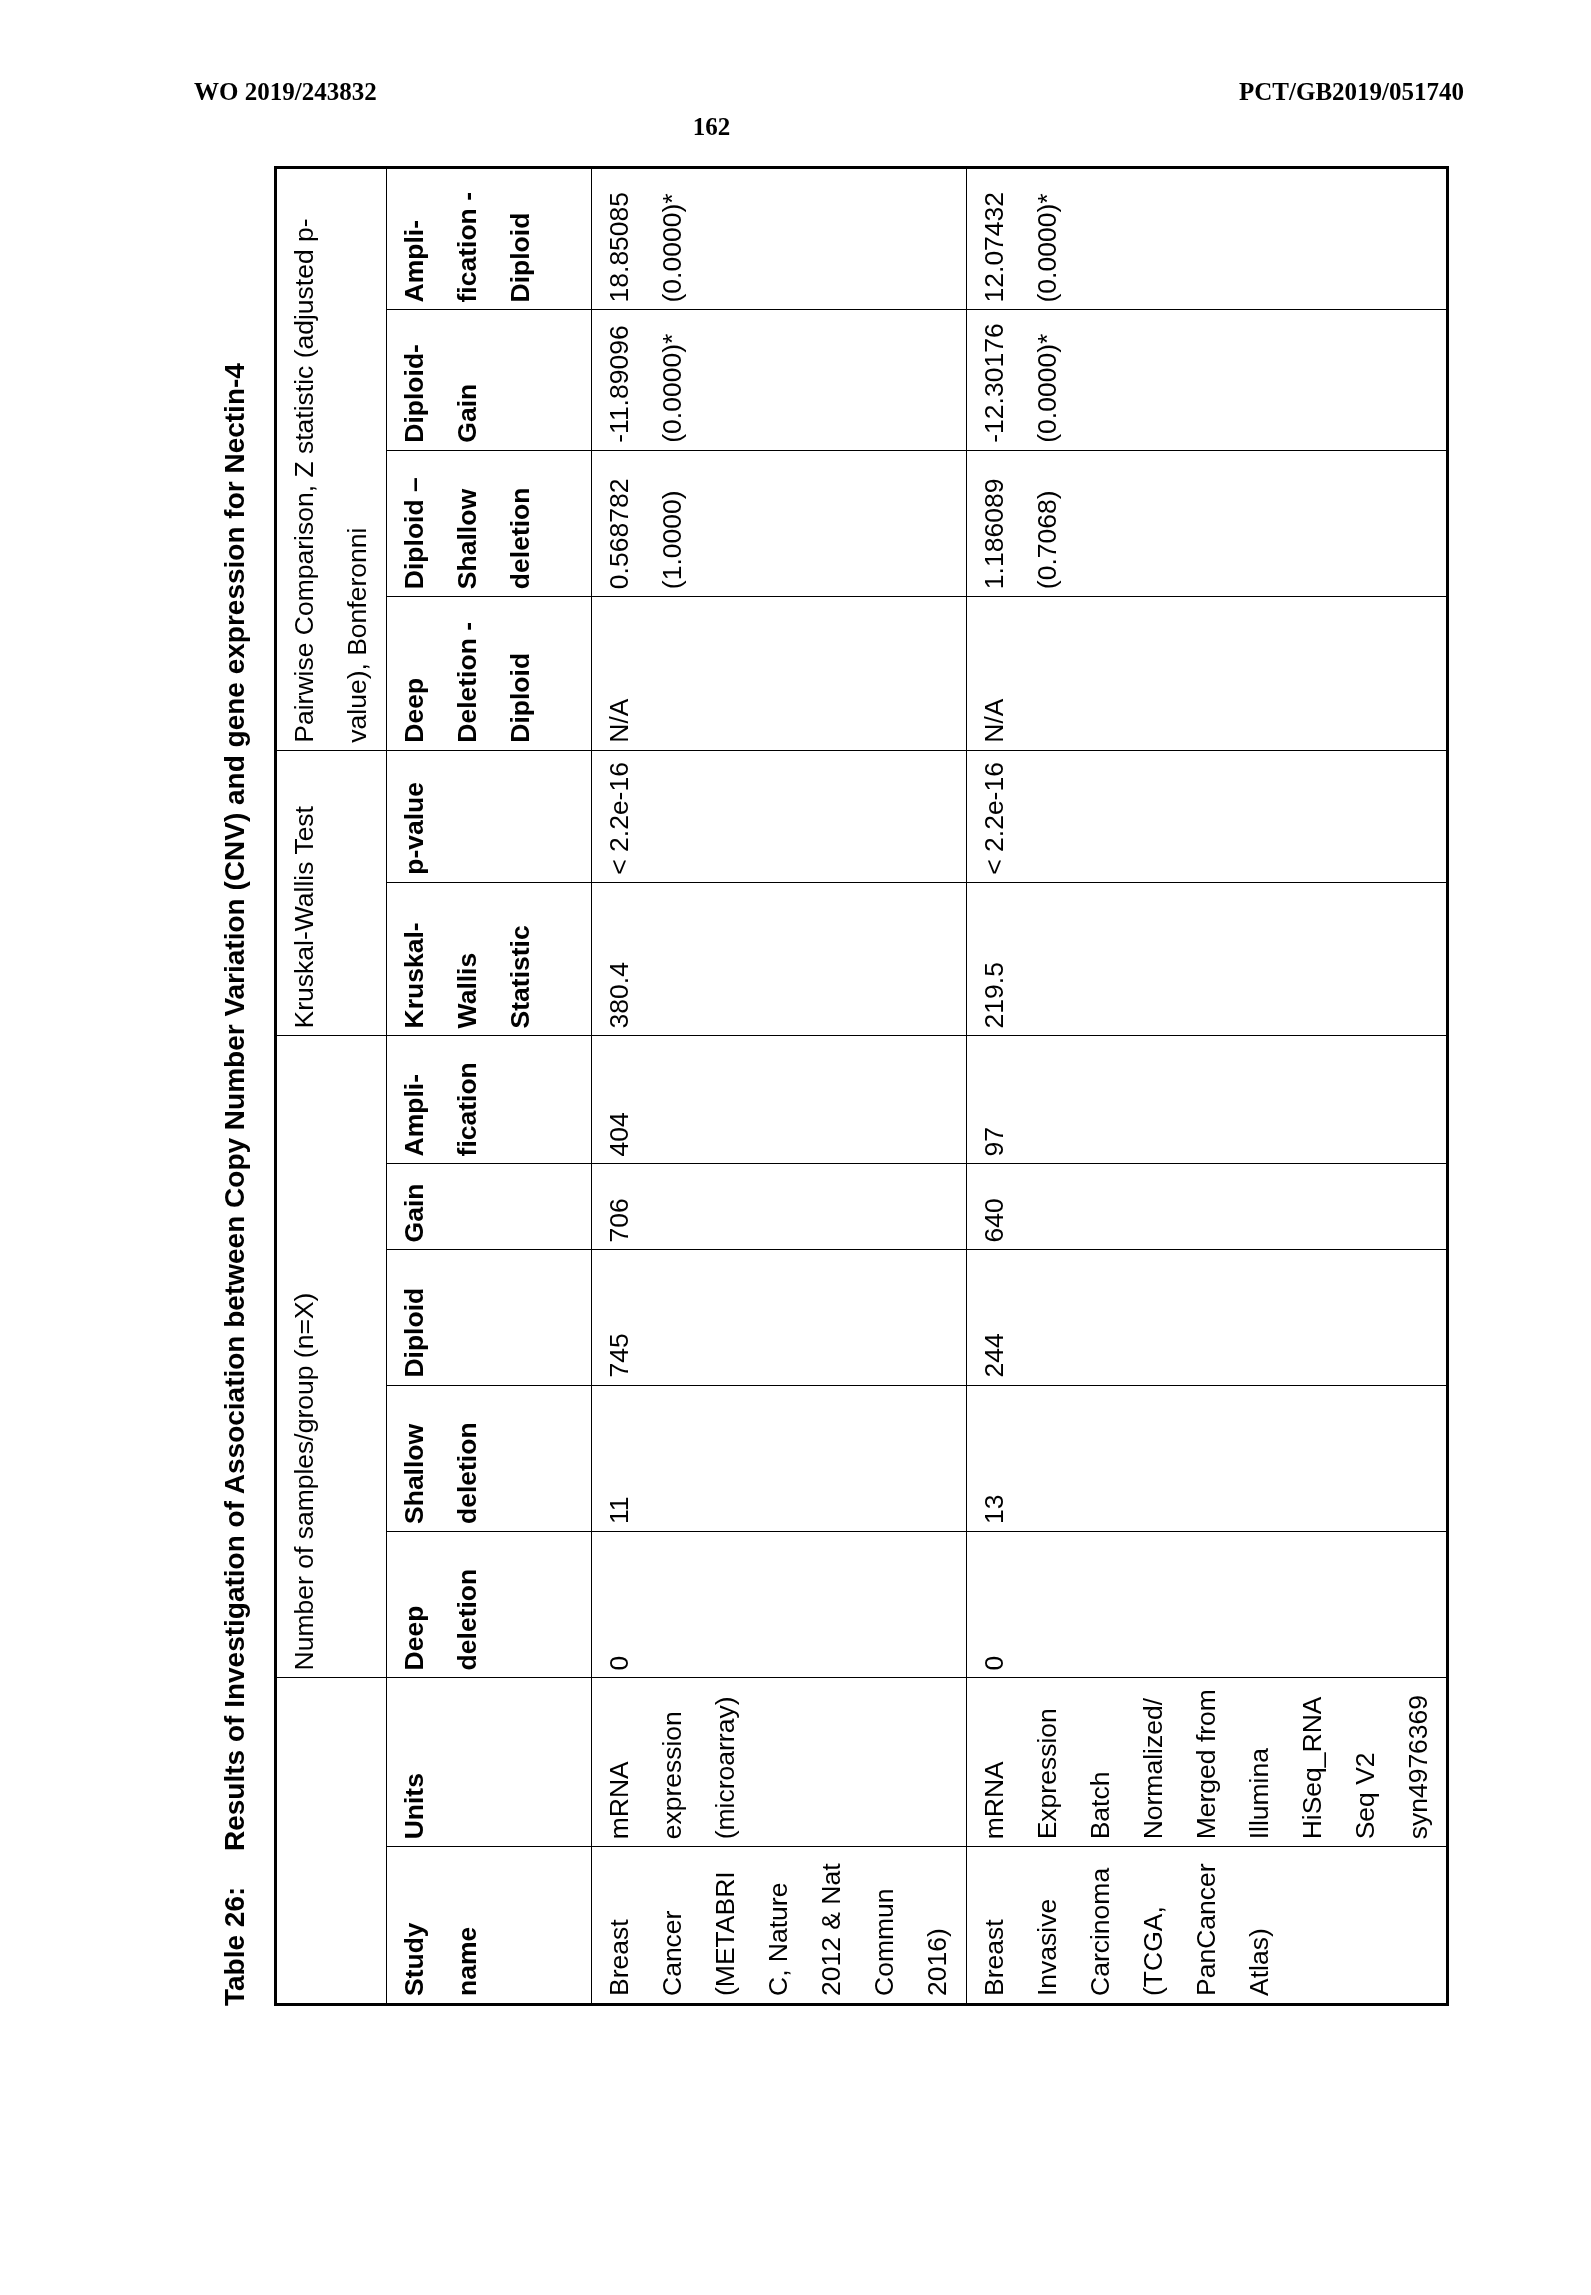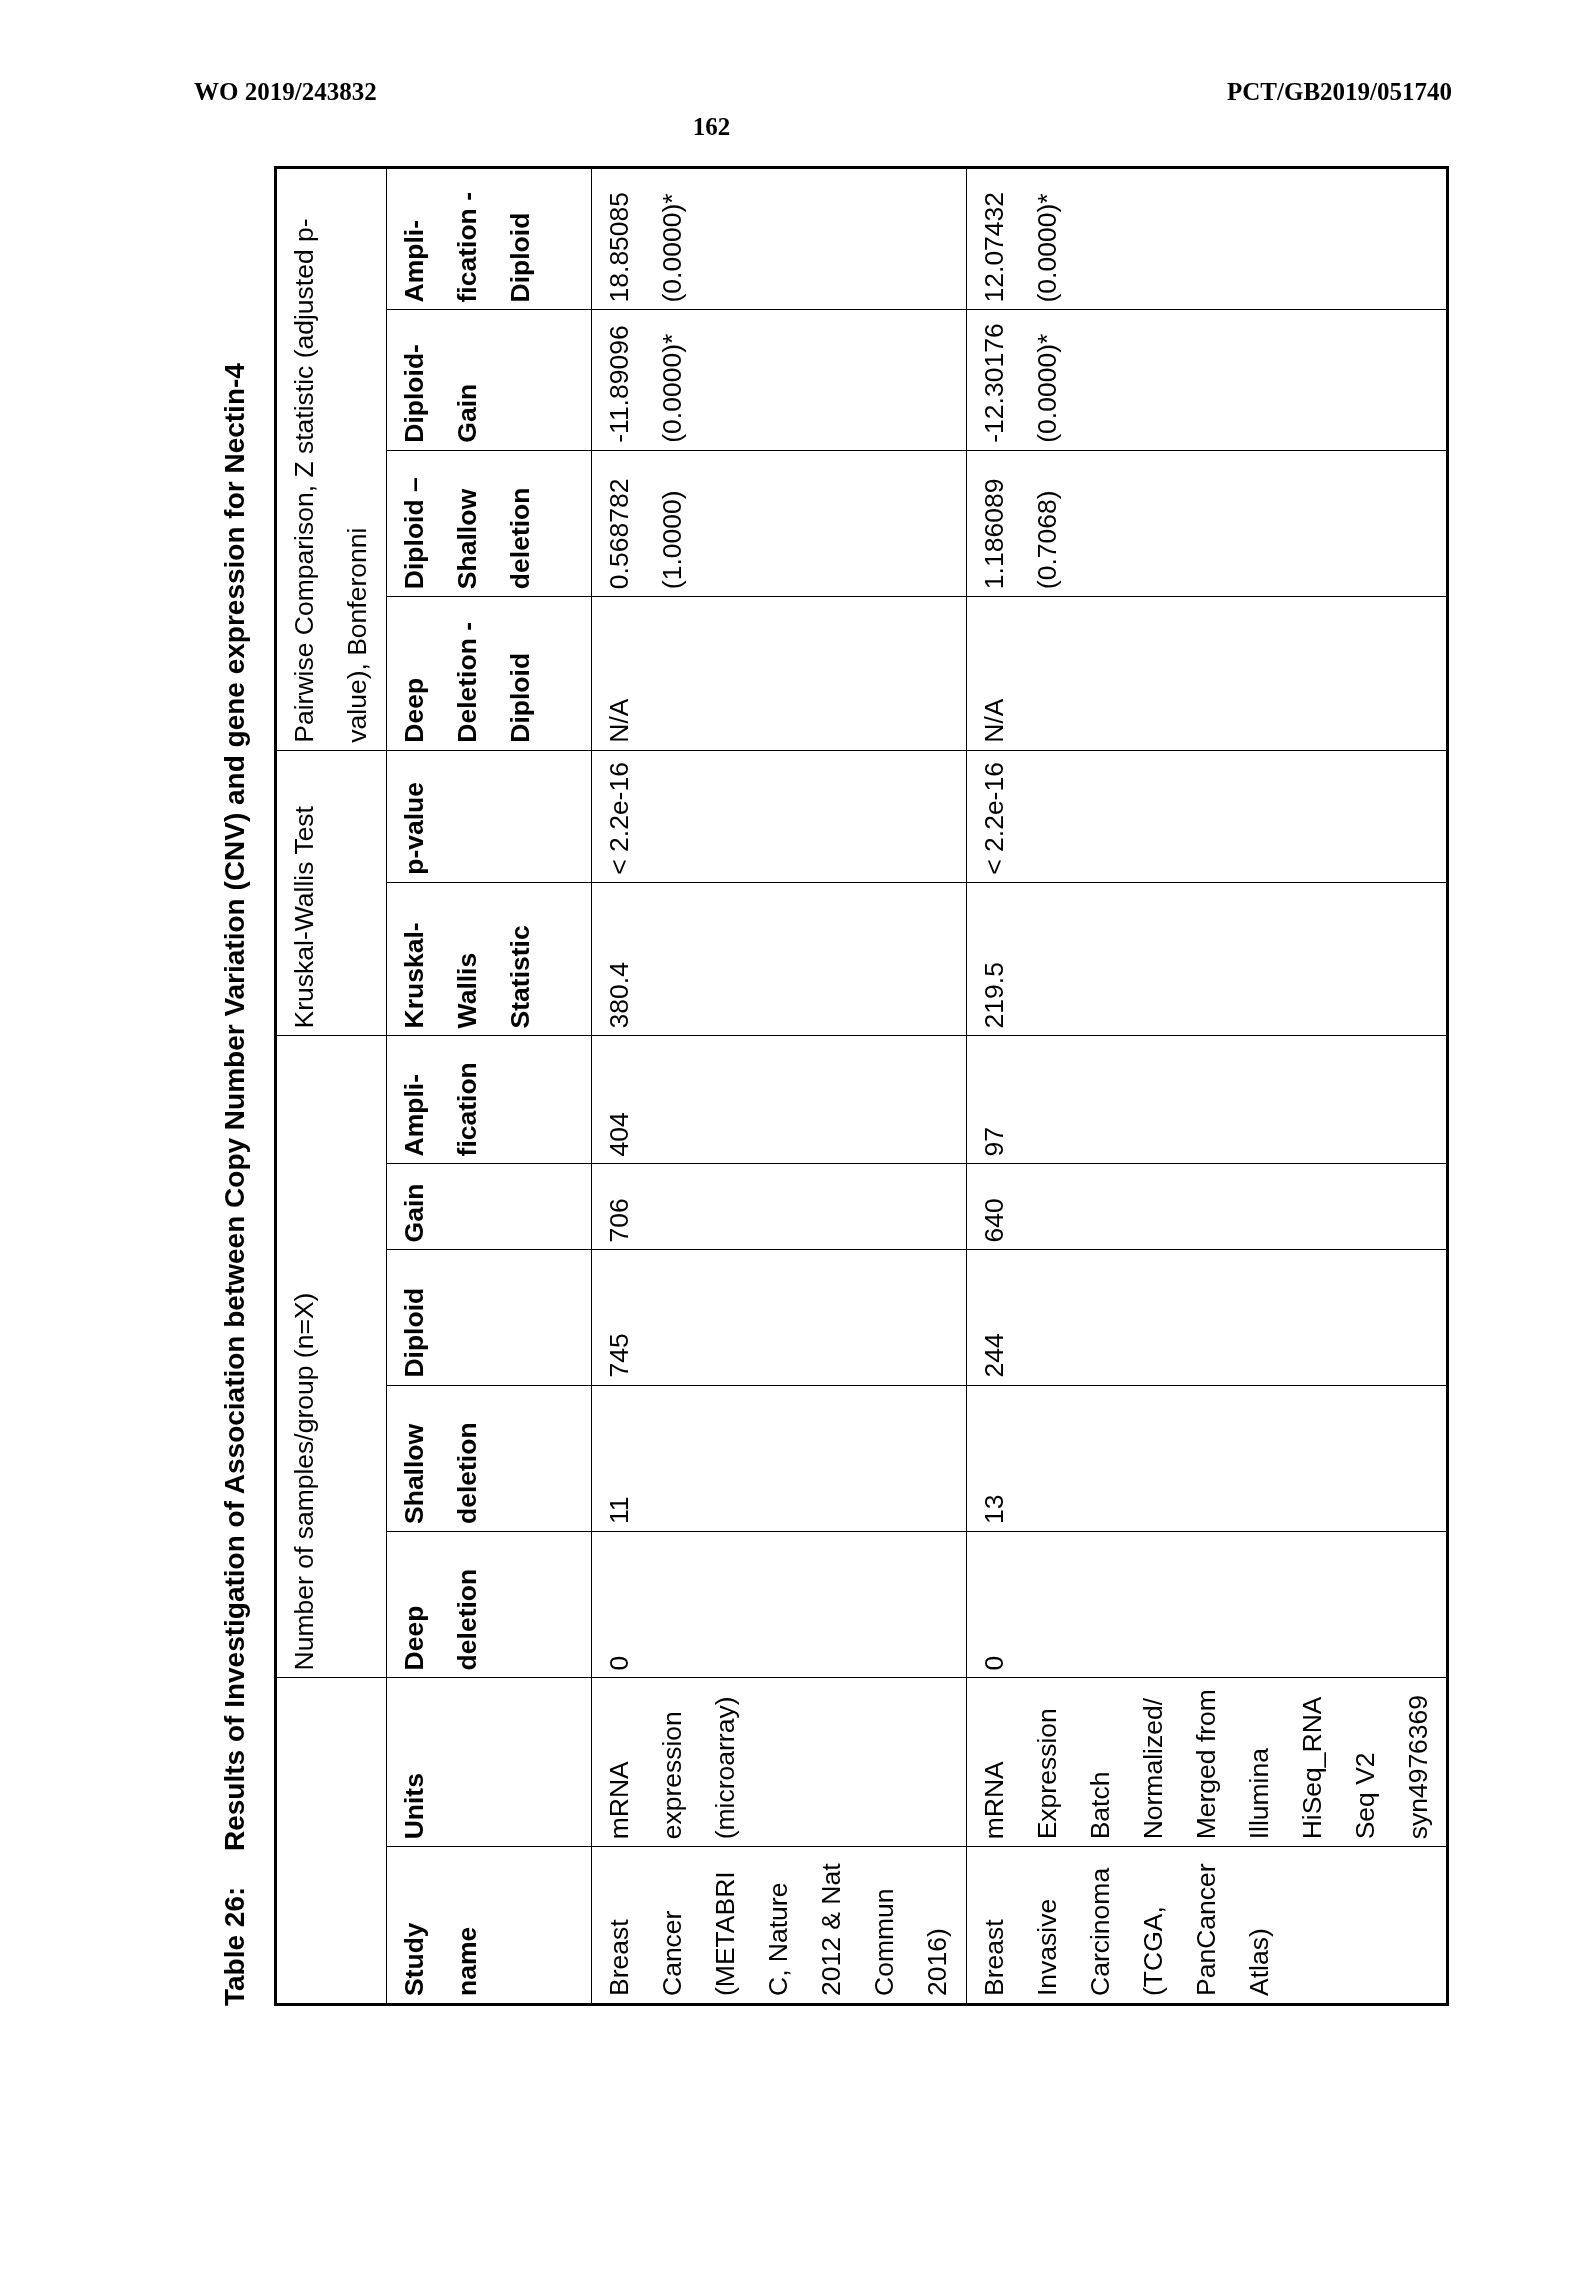--- a/index.html
+++ b/index.html
@@ -1,19 +1,19 @@
 <!DOCTYPE html>
 <html style="font-size:11px"><head>
 <meta charset="utf-8">
 <style>
   html,body{margin:0;padding:0;background:#fff;}
   body{width:1591px;height:2295px;position:relative;overflow:hidden;font-family:"Liberation Sans",sans-serif;color:#000;}
   .hdr{position:absolute;top:78px;font-family:"Liberation Serif",serif;font-weight:bold;font-size:25px;text-align:right;}
   .hdr-left{left:194px;}
-  .hdr-right{right:139px;}
+  .hdr-right{right:127px;}
   .pageno{position:absolute;top:113px;left:0;width:1423px;text-align:center;font-family:"Liberation Serif",serif;font-weight:bold;font-size:25px;}
   
   .rot{position:absolute;left:195px;top:2006px;width:1840px;height:1082px;transform-origin:0 0;transform:rotate(-90deg);}
   .caption{position:absolute;left:0;top:0;height:79px;width:1840px;font-weight:bold;font-size:28px;line-height:79px;white-space:nowrap;}
   .caption .lbl{display:inline-block;width:155px;}
   table{position:absolute;left:0;top:79px;width:1840px;height:1003px;border-collapse:collapse;table-layout:fixed;font-size:26.5px;line-height:53px;}
   td{border:1.7px solid #000;vertical-align:top;padding:1.4px 7px;overflow:hidden;word-wrap:break-word;}
   tr.top td{border-top:3.5px solid #000;}
   td.l{border-left:3.5px solid #000;}
   td.r{border-right:3.5px solid #000;}

